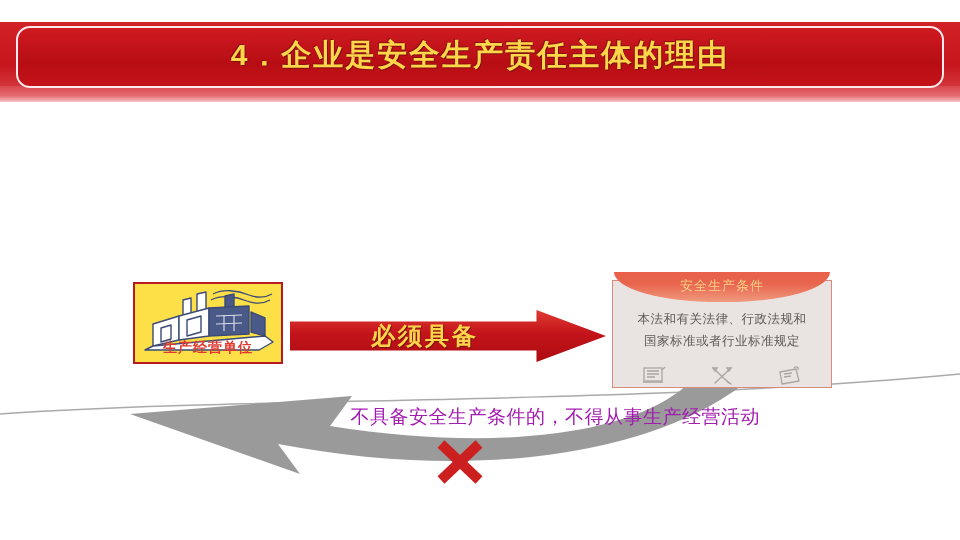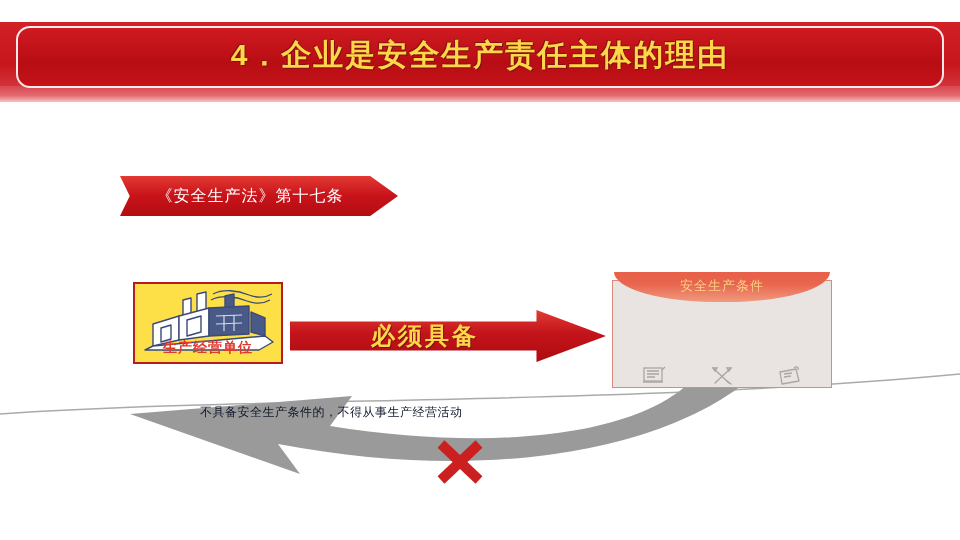--- a/index.html
+++ b/index.html
@@ -218,23 +218,23 @@
     opacity: 0.5;
   }
   .cond-icons svg { display: block; }
 
   
   .caption {
     position: absolute;
     left: 200px;
     top: 404px;
     width: 560px;
-    text-align: left;
-    font-size: 12px;
-    color: #0f172a;
+    text-align: right;
+    font-size: 19px;
+    color: #a21caf;
     letter-spacing: 0.5px;
     white-space: nowrap;
   }
   .x-mark {
     position: absolute;
     left: 432px;
     top: 437px;
     width: 56px;
     height: 50px;
   }
@@ -242,23 +242,20 @@
 </head>
 <body>
 
 <div id="slide">
 
   <div class="title-band"></div>
   <div class="title-band-shadow"></div>
   <div class="title-box"></div>
   <div class="title-text">4．企业是安全生产责任主体的理由</div>
 
-  <div class="chevron">
-    <span class="chevron-text">《安全生产法》第十七条</span>
-  </div>
 
   <svg class="swoosh" viewBox="0 0 960 170" preserveAspectRatio="none">
     <path d="M 700 0 C 660 58, 520 86, 330 56 L 352 26 L 130 44 L 300 104 L 278 74
              C 500 116, 680 76, 760 0 Z" fill="#8c8c8c" opacity="0.88"></path>
     <path d="M 0 44 C 260 26, 620 36, 960 4" fill="none" stroke="#9b9b9b" stroke-width="1.6" opacity="0.85"></path>
   </svg>
 
   <div class="factory-box">
     <svg class="factory-svg" viewBox="0 0 142 74">
       <g fill="none" stroke="#3b4a77" stroke-width="1.5" stroke-linejoin="round">
@@ -292,20 +289,24 @@
   </div>
 
   <div class="big-arrow"></div>
   <div class="big-arrow-text">必须具备</div>
 
   <div class="cond-panel"></div>
   <div class="cond-ribbon-wing-l"></div>
   <div class="cond-ribbon-wing-r"></div>
   <div class="cond-ribbon">
     <span class="cond-ribbon-text">安全生产条件</span>
+  </div>
+  <div class="cond-body">
+    <div>本法和有关法律、行政法规和</div>
+    <div>国家标准或者行业标准规定</div>
   </div>
   <div class="cond-icons">
     <svg width="26" height="20" viewBox="0 0 26 20">
       <g fill="none" stroke="#6d6a68" stroke-width="1.3">
         <rect x="3" y="2" width="18" height="13"></rect>
         <path d="M6 5 L18 5 M6 8 L18 8 M6 11 L14 11"></path>
         <path d="M21 4 L24 1 M2 16 L22 16"></path>
       </g>
     </svg>
     <svg width="26" height="20" viewBox="0 0 26 20">

